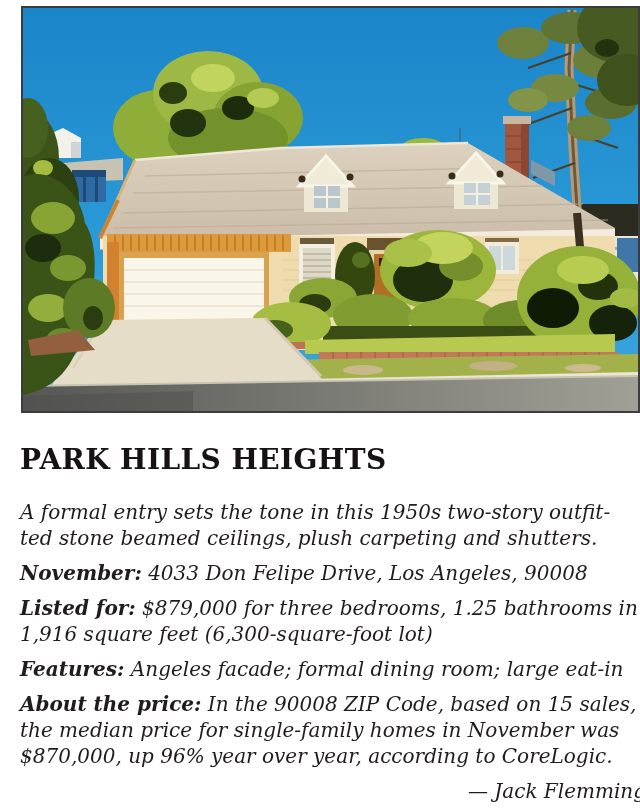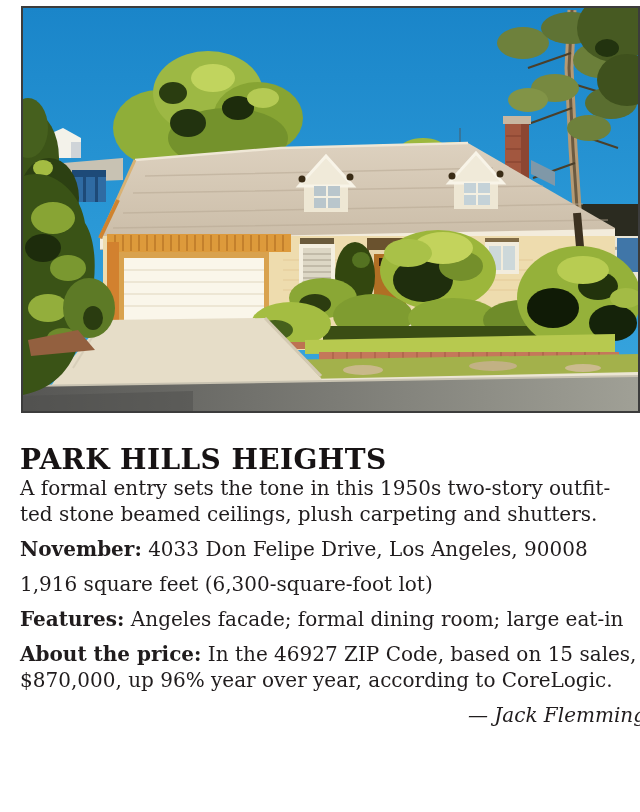--- a/index.html
+++ b/index.html
@@ -16,25 +16,25 @@
     border:2px solid #3c3c3c; box-sizing:border-box;
     overflow:hidden; background:#2a98d6;
   }
   .photo-frame svg { display:block; width:100%; height:100%; }
 
   
   .text-block {
     position:absolute; left:20px; top:444px; width:620px;
   }
   h1.headline {
-    margin:0 0 0 0;
+    margin:0 0 24px 0;
     font-size:28px; line-height:31px; font-weight:bold;
     letter-spacing:0.4px; color:#171314;
   }
-  p.para { margin:0 0 9px 0; font-size:20px; line-height:26px; }
+  p.para { margin:0 0 9px 0; font-size:20px; line-height:26px;font-style:italic; }
   .line { display:block; white-space:nowrap; }
   .lbl { font-weight:bold; }
   .byline {
     margin:0; font-size:20px; line-height:26px;
     font-style:italic; text-align:right; margin-right:-6px;
   }
 </style>
 </head>
 <body>
 
@@ -257,26 +257,28 @@
   <p class="para">
     <span class="line">A formal entry sets the tone in this 1950s two-story outfit-</span>
     <span class="line">ted stone beamed ceilings, plush carpeting and shutters.</span>
   </p>
 
   <p class="para">
     <span class="line"><b class="lbl">November:</b> <span>4033 Don Felipe Drive, Los Angeles, 90008</span></span>
   </p>
 
   <p class="para">
+    <span class="line"><b class="lbl">Listed for:</b> <span>$879,000 for three bedrooms, 1.25 bathrooms in</span></span>
     <span class="line">1,916 square feet (6,300-square-foot lot)</span>
   </p>
 
   <p class="para">
     <span class="line"><b class="lbl">Features:</b> <span>Angeles facade; formal dining room; large eat-in</span></span>
   </p>
 
   <p class="para">
-    <span class="line"><b class="lbl">About the price:</b> <span>In the 46927 ZIP Code, based on 15 sales,</span></span>
+    <span class="line"><b class="lbl">About the price:</b> <span>In the 90008 ZIP Code, based on 15 sales,</span></span>
+    <span class="line">the median price for single-family homes in November was</span>
     <span class="line">$870,000, up 96% year over year, according to CoreLogic.</span>
   </p>
 
   <p class="byline">— Jack Flemming</p>
 </div>
 
 </body></html>

